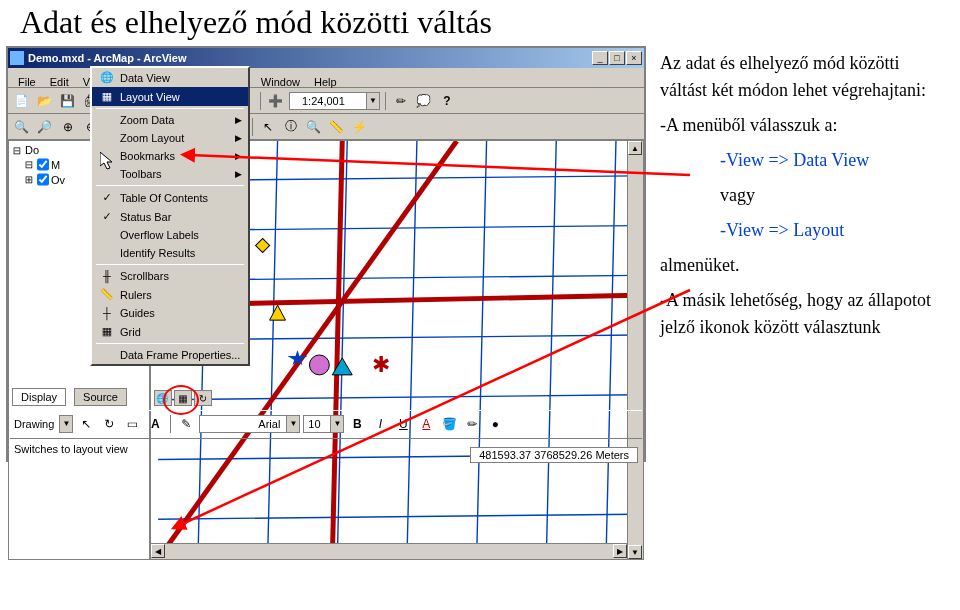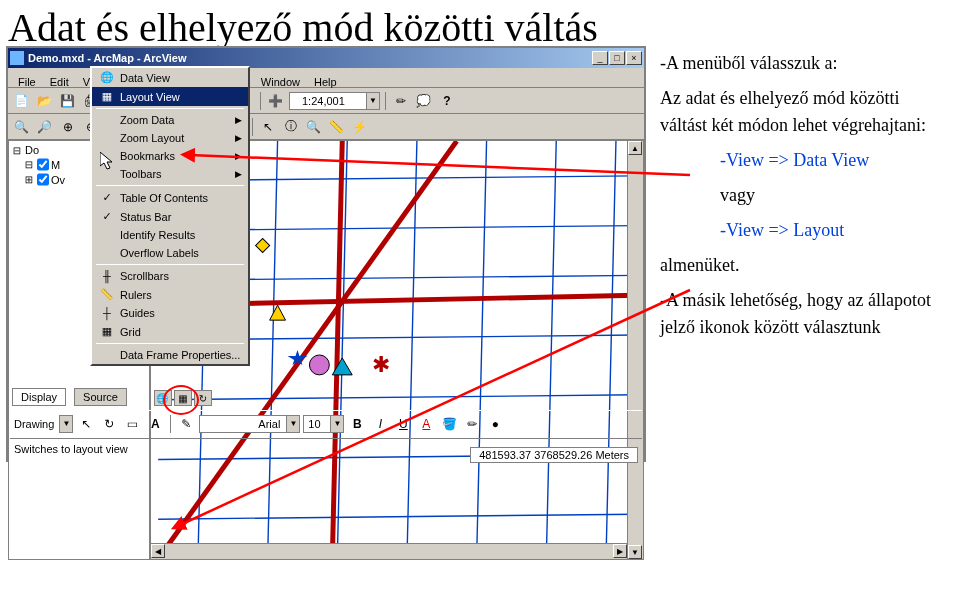--- a/index.html
+++ b/index.html
@@ -1,18 +1,18 @@
 <!DOCTYPE html>
 <html><head>
 <meta charset="utf-8">
 <style>
   * { box-sizing: border-box; margin: 0; padding: 0; }
   body { font-family: "Times New Roman", serif; background: #fff; width: 960px; height: 610px; overflow: hidden; }
   
-  .page-title { font-size: 40px; font-weight: normal; padding: 4px 8px 2px; }
+  .page-title { font-size: 32px; font-weight: normal; padding: 4px 20px 2px; }
   
   .app-window { position: absolute; left: 6px; top: 46px; width: 640px; height: 416px; border: 2px solid #808080; background: #d4d0c8; font-family: Tahoma, sans-serif; font-size: 11px; }
   
   .titlebar { height: 20px; background: linear-gradient(to right, #0a246a, #a6caf0); color: #fff; display: flex; align-items: center; padding: 0 2px; }
   .titlebar-icon { width: 14px; height: 14px; background: #6eb5ff; margin-right: 4px; }
   .titlebar-text { flex: 1; font-size: 11px; font-weight: bold; }
   .titlebar-btns { display: flex; gap: 1px; }
   .titlebar-btn { width: 16px; height: 14px; background: #d4d0c8; border: 1px solid #fff; border-right-color: #404040; border-bottom-color: #404040; font-size: 9px; display: flex; align-items: center; justify-content: center; color: #000; }
   
   .menubar { height: 20px; display: flex; align-items: flex-start; padding: 6px 4px; gap: 2px; border-bottom: 1px solid #808080; }
@@ -133,25 +133,25 @@
     <div class="view-menu-item">
         <span class="vm-icon">✓</span>
         <span class="vm-label">Table Of Contents</span>
       </div>
     <div class="view-menu-item">
         <span class="vm-icon">✓</span>
         <span class="vm-label">Status Bar</span>
       </div>
     <div class="view-menu-item">
         <span class="vm-icon"></span>
+        <span class="vm-label">Overflow Labels</span>
+      </div>
+    <div class="view-menu-item">
+        <span class="vm-icon"></span>
         <span class="vm-label">Identify Results</span>
-      </div>
-    <div class="view-menu-item">
-        <span class="vm-icon"></span>
-        <span class="vm-label">Overflow Labels</span>
       </div>
     <div class="vm-sep"></div>
     <div class="view-menu-item">
         <span class="vm-icon">╫</span>
         <span class="vm-label">Scrollbars</span>
       </div>
     <div class="view-menu-item">
         <span class="vm-icon">📏</span>
         <span class="vm-label">Rulers</span>
       </div>
@@ -347,20 +347,20 @@
 <svg class="red-arrow-2">
   <defs>
       <marker id="ah2" markerWidth="10" markerHeight="10" refX="2" refY="3" orient="auto">
         <polygon points="0,0 6,3 0,6" fill="red"></polygon>
       </marker>
     </defs>
   <line x1="530" y1="30" x2="20" y2="265" stroke="red" stroke-width="2.5" marker-end="url(#ah2)"></line>
 </svg>
 
 <div class="side-text">
+  <p>Az adat és elhelyező mód közötti váltást két módon lehet végrehajtani:</p>
   <p>-A menüből válasszuk a:</p>
-  <p>Az adat és elhelyező mód közötti váltást két módon lehet végrehajtani:</p>
   <p class="blue-link" style="margin-left:60px">-View =&gt; Data View</p>
   <p style="margin-left:60px">vagy</p>
   <p class="blue-link" style="margin-left:60px">-View =&gt; Layout</p>
   <p>almenüket.</p>
   <p style="margin-top:8px">-A másik lehetőség, hogy az állapotot jelző ikonok között választunk</p>
 </div>
 
 </body></html>

